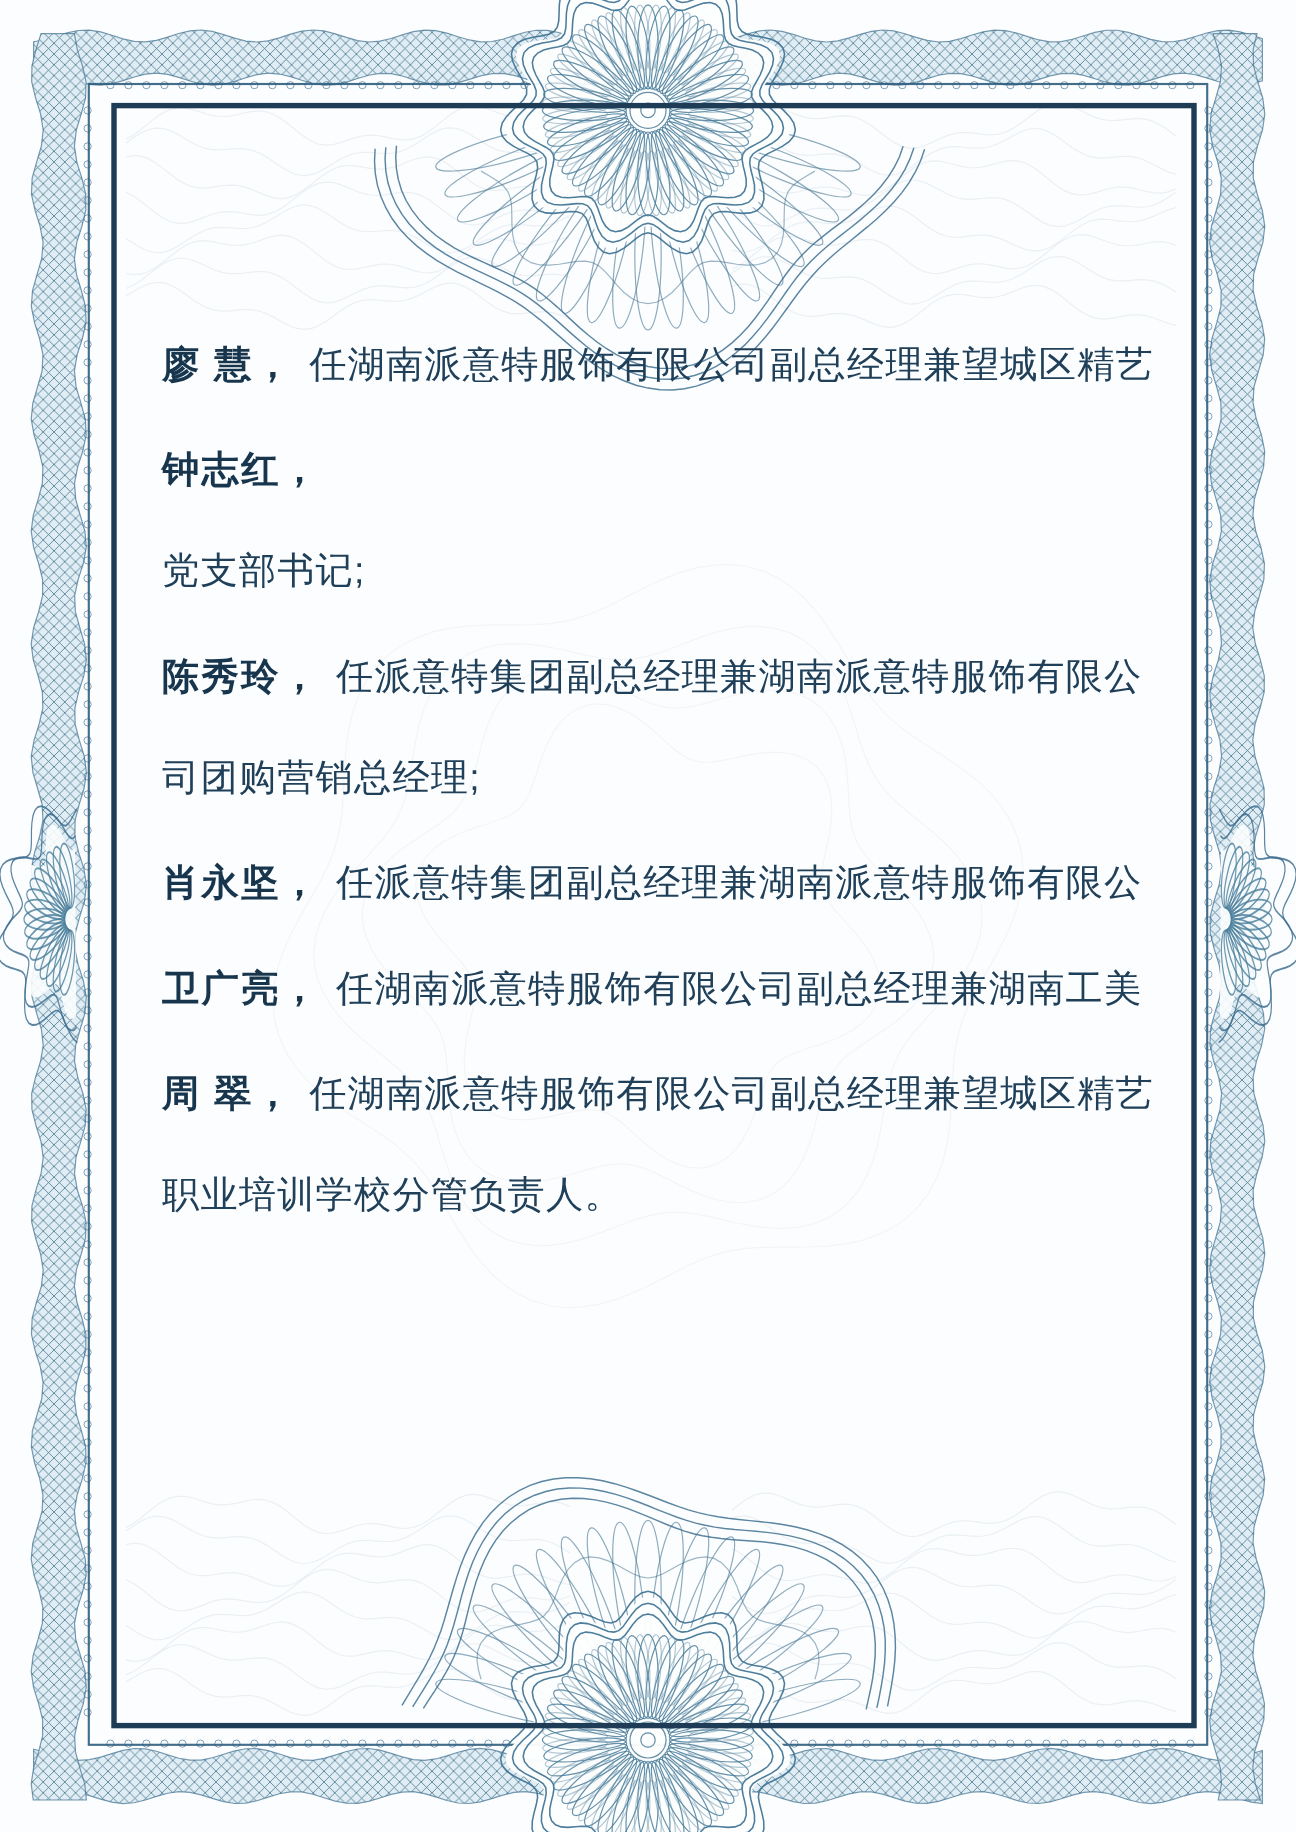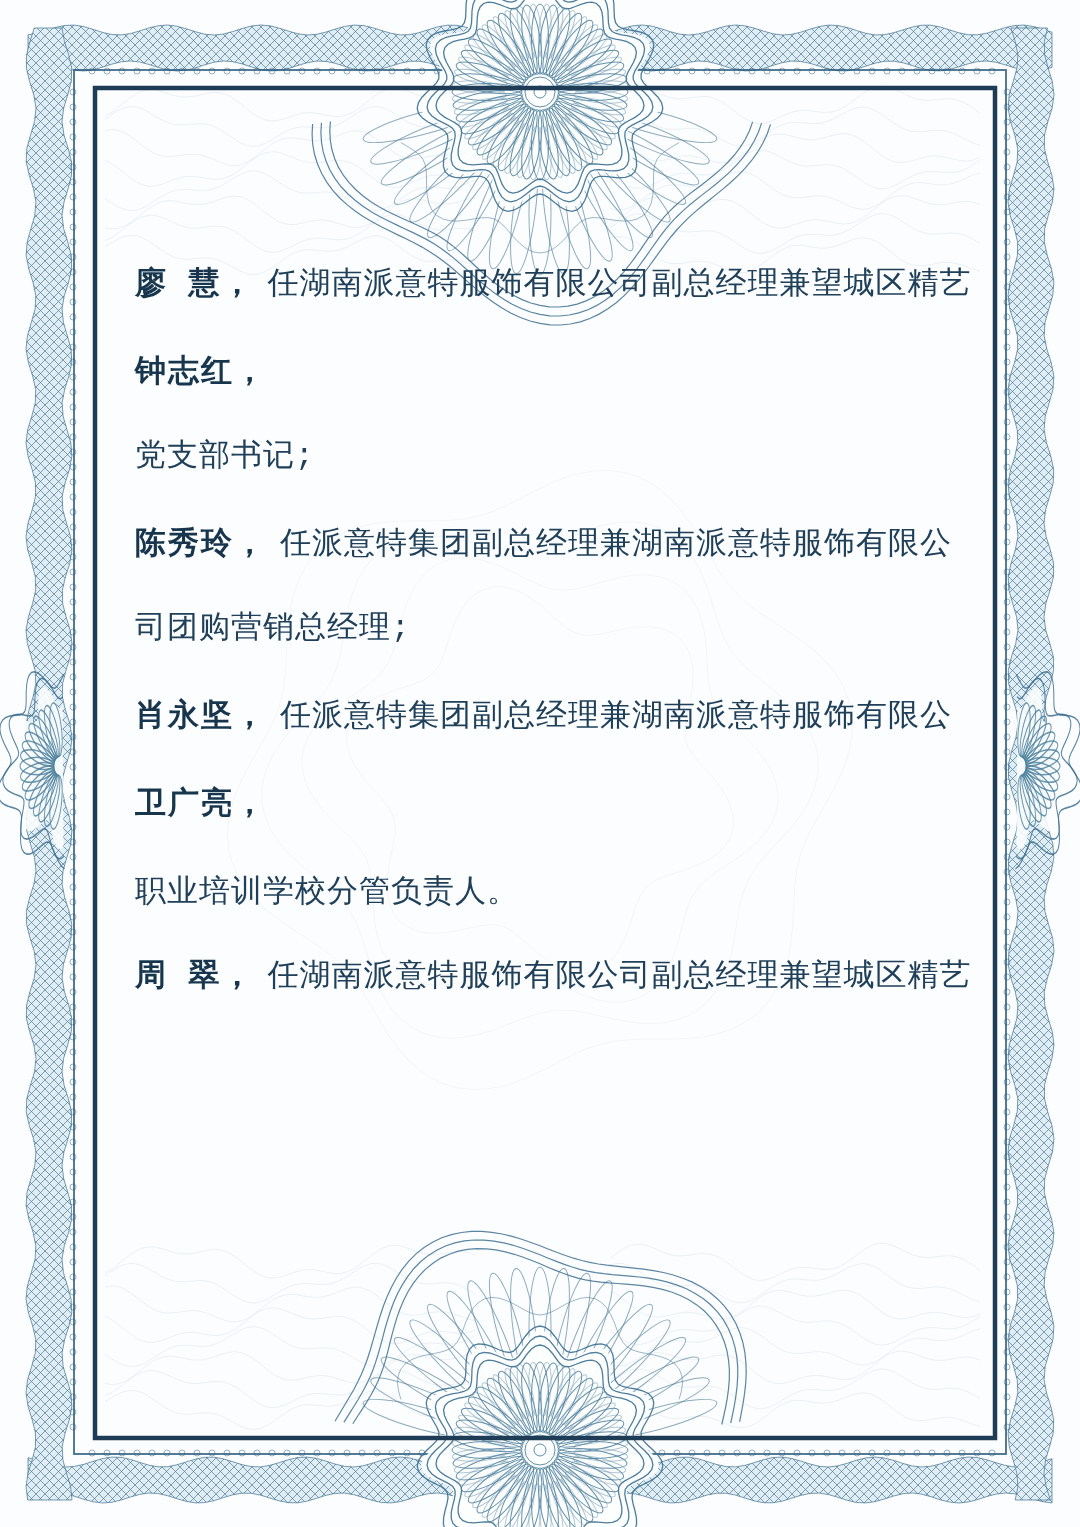--- a/index.html
+++ b/index.html
@@ -9,21 +9,21 @@
     font-family:"Liberation Sans","DejaVu Sans",sans-serif;
     overflow:hidden;
   }
   .page{position:relative;width:1080px;height:1527px;background:#fcfdfe;}
   #deco{position:absolute;left:0;top:0;width:1080px;height:1527px;pointer-events:none;}
   .content{
     position:absolute;left:135px;top:262px;width:840px;
     color:#20405a;font-size:31px;letter-spacing:1px;z-index:2;
   }
   .entry{margin-bottom:4px;}
-  .line{height:84px;display:flex;align-items:flex-start;white-space:nowrap;font-family:Liberation Mono, monospace;}
+  .line{height:84px;display:flex;align-items:center;white-space:nowrap;}
   .nm{font-weight:bold;color:#17364e;margin-right:13px;letter-spacing:2px;}
 </style>
 </head>
 <body>
 
 <div class="page">
 
   <svg id="deco" viewBox="0 0 1080 1527">
       <defs>
         <pattern id="xh" width="9" height="9" patternUnits="userSpaceOnUse">
@@ -681,27 +681,28 @@
     <section class="entry">
       <div class="line">
         <span class="nm">肖永坚，</span>
         <span>任派意特集团副总经理兼湖南派意特服饰有限公</span>
       </div>
     </section>
 
     <section class="entry">
       <div class="line">
         <span class="nm">卫广亮，</span>
+        <span>任湖南派意特服饰有限公司副总经理兼湖南工美</span>
       </div>
     </section>
 
     <section class="entry">
-      <div class="line">
-        <span>职业培训学校分管负责人。</span>
-      </div>
       <div class="line">
         <span class="nm">周 翠，</span>
         <span>任湖南派意特服饰有限公司副总经理兼望城区精艺</span>
       </div>
+      <div class="line">
+        <span>职业培训学校分管负责人。</span>
+      </div>
     </section>
 
   </main>
 </div>
 
 </body></html>

